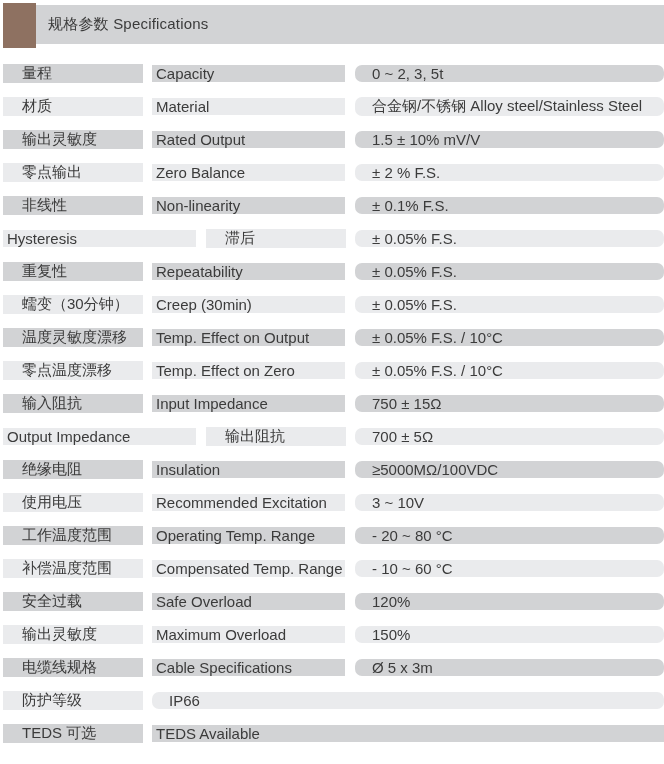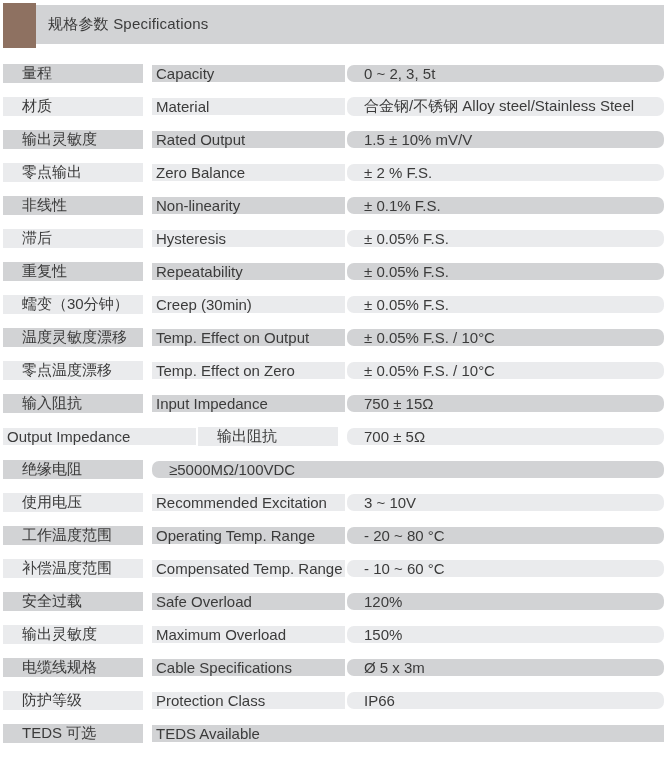--- a/index.html
+++ b/index.html
@@ -51,21 +51,21 @@
   }
   .cell {
     display: flex;
     align-items: center;
     font-size: 15px;
     box-sizing: border-box;
     white-space: nowrap;
     overflow: hidden;
   }
   .c1 { width: 140px; padding-left: 19px; margin-right: 9px; }
-  .c2 { width: 193px; padding-left: 4px;  margin-right: 2px; }
+  .c2 { width: 193px; padding-left: 4px;  margin-right: 10px; }
   .c3 { flex: 1;      padding-left: 17px; border-radius: 7px; }
   .row.dark  .cell { background: var(--rowDark, #D2D3D5); }
   .row.light .cell { background: var(--rowLight, #EAEBED); }
   .row.merged .c2 { flex: 1; margin-right: 0; }
 </style>
 </head>
 <body>
 
 <div class="page">
 
@@ -101,22 +101,22 @@
     <div class="cell c3">± 2 % F.S.</div>
   </div>
 
   <div class="row dark">
     <div class="cell c1">非线性</div>
     <div class="cell c2">Non-linearity</div>
     <div class="cell c3">± 0.1% F.S.</div>
   </div>
 
   <div class="row light">
+    <div class="cell c2">Hysteresis</div>
     <div class="cell c1">滞后</div>
-    <div class="cell c2">Hysteresis</div>
     <div class="cell c3">± 0.05% F.S.</div>
   </div>
 
   <div class="row dark">
     <div class="cell c1">重复性</div>
     <div class="cell c2">Repeatability</div>
     <div class="cell c3">± 0.05% F.S.</div>
   </div>
 
   <div class="row light">
@@ -144,20 +144,21 @@
   </div>
 
   <div class="row light">
     <div class="cell c2">Output Impedance</div>
     <div class="cell c1">输出阻抗</div>
     <div class="cell c3">700 ± 5Ω</div>
   </div>
 
   <div class="row dark">
     <div class="cell c1">绝缘电阻</div>
+    <div class="cell c2">Insulation</div>
     <div class="cell c3">≥5000MΩ/100VDC</div>
   </div>
 
   <div class="row light">
     <div class="cell c1">使用电压</div>
     <div class="cell c2">Recommended Excitation</div>
     <div class="cell c3">3 ~ 10V</div>
   </div>
 
   <div class="row dark">
@@ -185,21 +186,20 @@
   </div>
 
   <div class="row dark">
     <div class="cell c1">电缆线规格</div>
     <div class="cell c2">Cable Specifications</div>
     <div class="cell c3">Ø 5 x 3m</div>
   </div>
 
   <div class="row light">
     <div class="cell c1">防护等级</div>
-    <div class="cell c2">Protection Class</div>
     <div class="cell c3">IP66</div>
   </div>
 
   <div class="row dark merged">
     <div class="cell c1">TEDS 可选</div>
     <div class="cell c2">TEDS Available</div>
 
   </div>
 </div>
 

